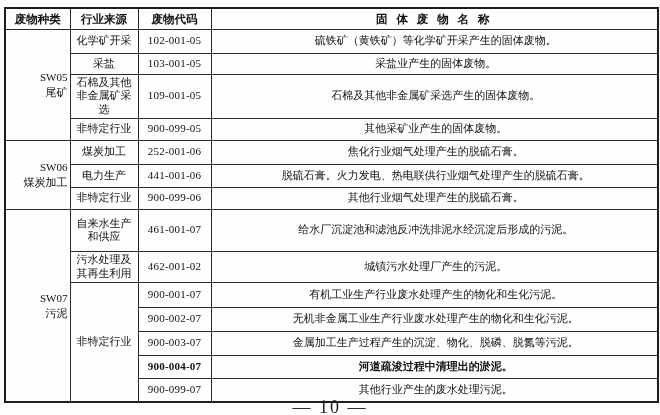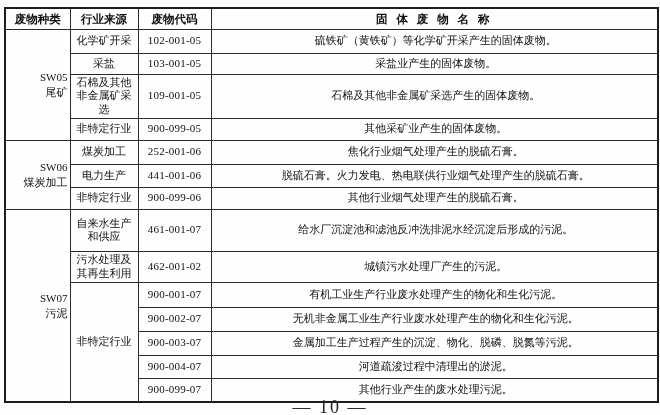--- a/index.html
+++ b/index.html
@@ -146,21 +146,21 @@
         <td class="cell-name">有机工业生产行业废水处理产生的物化和生化污泥。</td>
       </tr>
       <tr style="height:24px;">
         <td class="cell-code">900-002-07</td>
         <td class="cell-name">无机非金属工业生产行业废水处理产生的物化和生化污泥。</td>
       </tr>
       <tr style="height:24px;">
         <td class="cell-code">900-003-07</td>
         <td class="cell-name">金属加工生产过程产生的沉淀、物化、脱磷、脱氮等污泥。</td>
       </tr>
-      <tr style="height:23px;">
+      <tr style="height:23px;font-weight:bold;">
         <td class="cell-code">900-004-07</td>
         <td class="cell-name">河道疏浚过程中清理出的淤泥。</td>
       </tr>
       <tr style="height:24px;">
         <td class="cell-code">900-099-07</td>
         <td class="cell-name">其他行业产生的废水处理污泥。</td>
       </tr>
     </tbody>
   </table>
 

